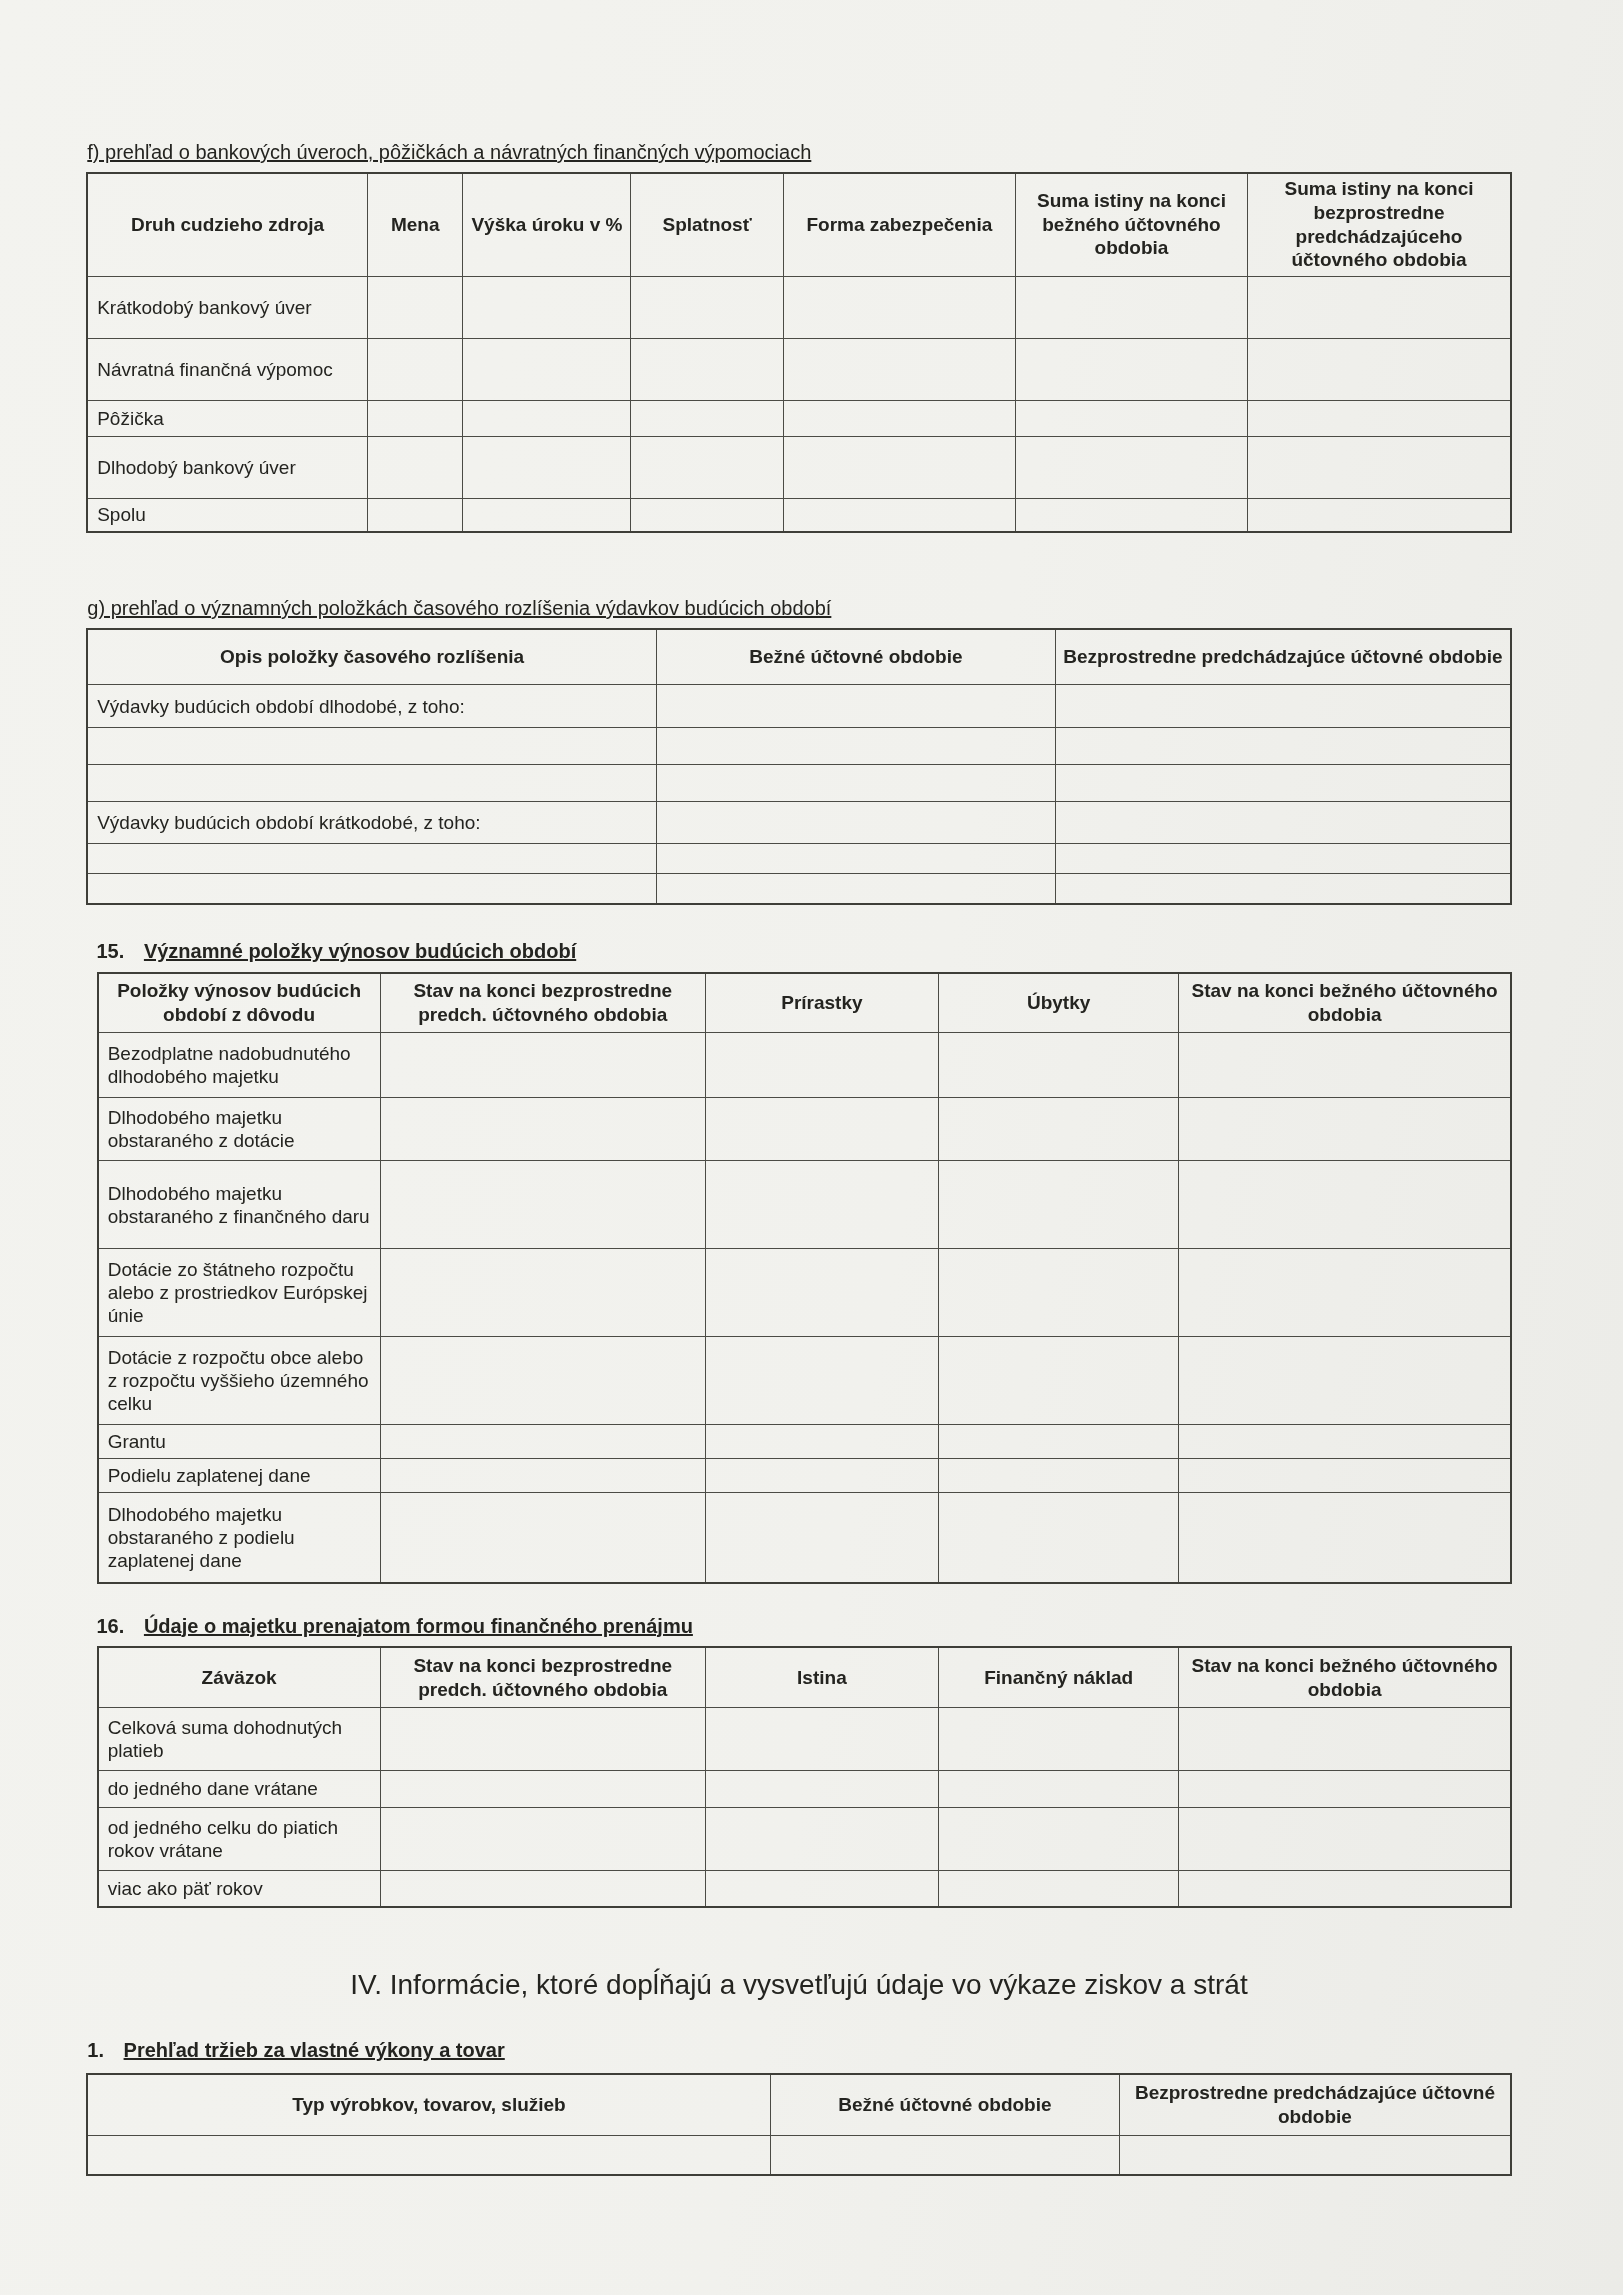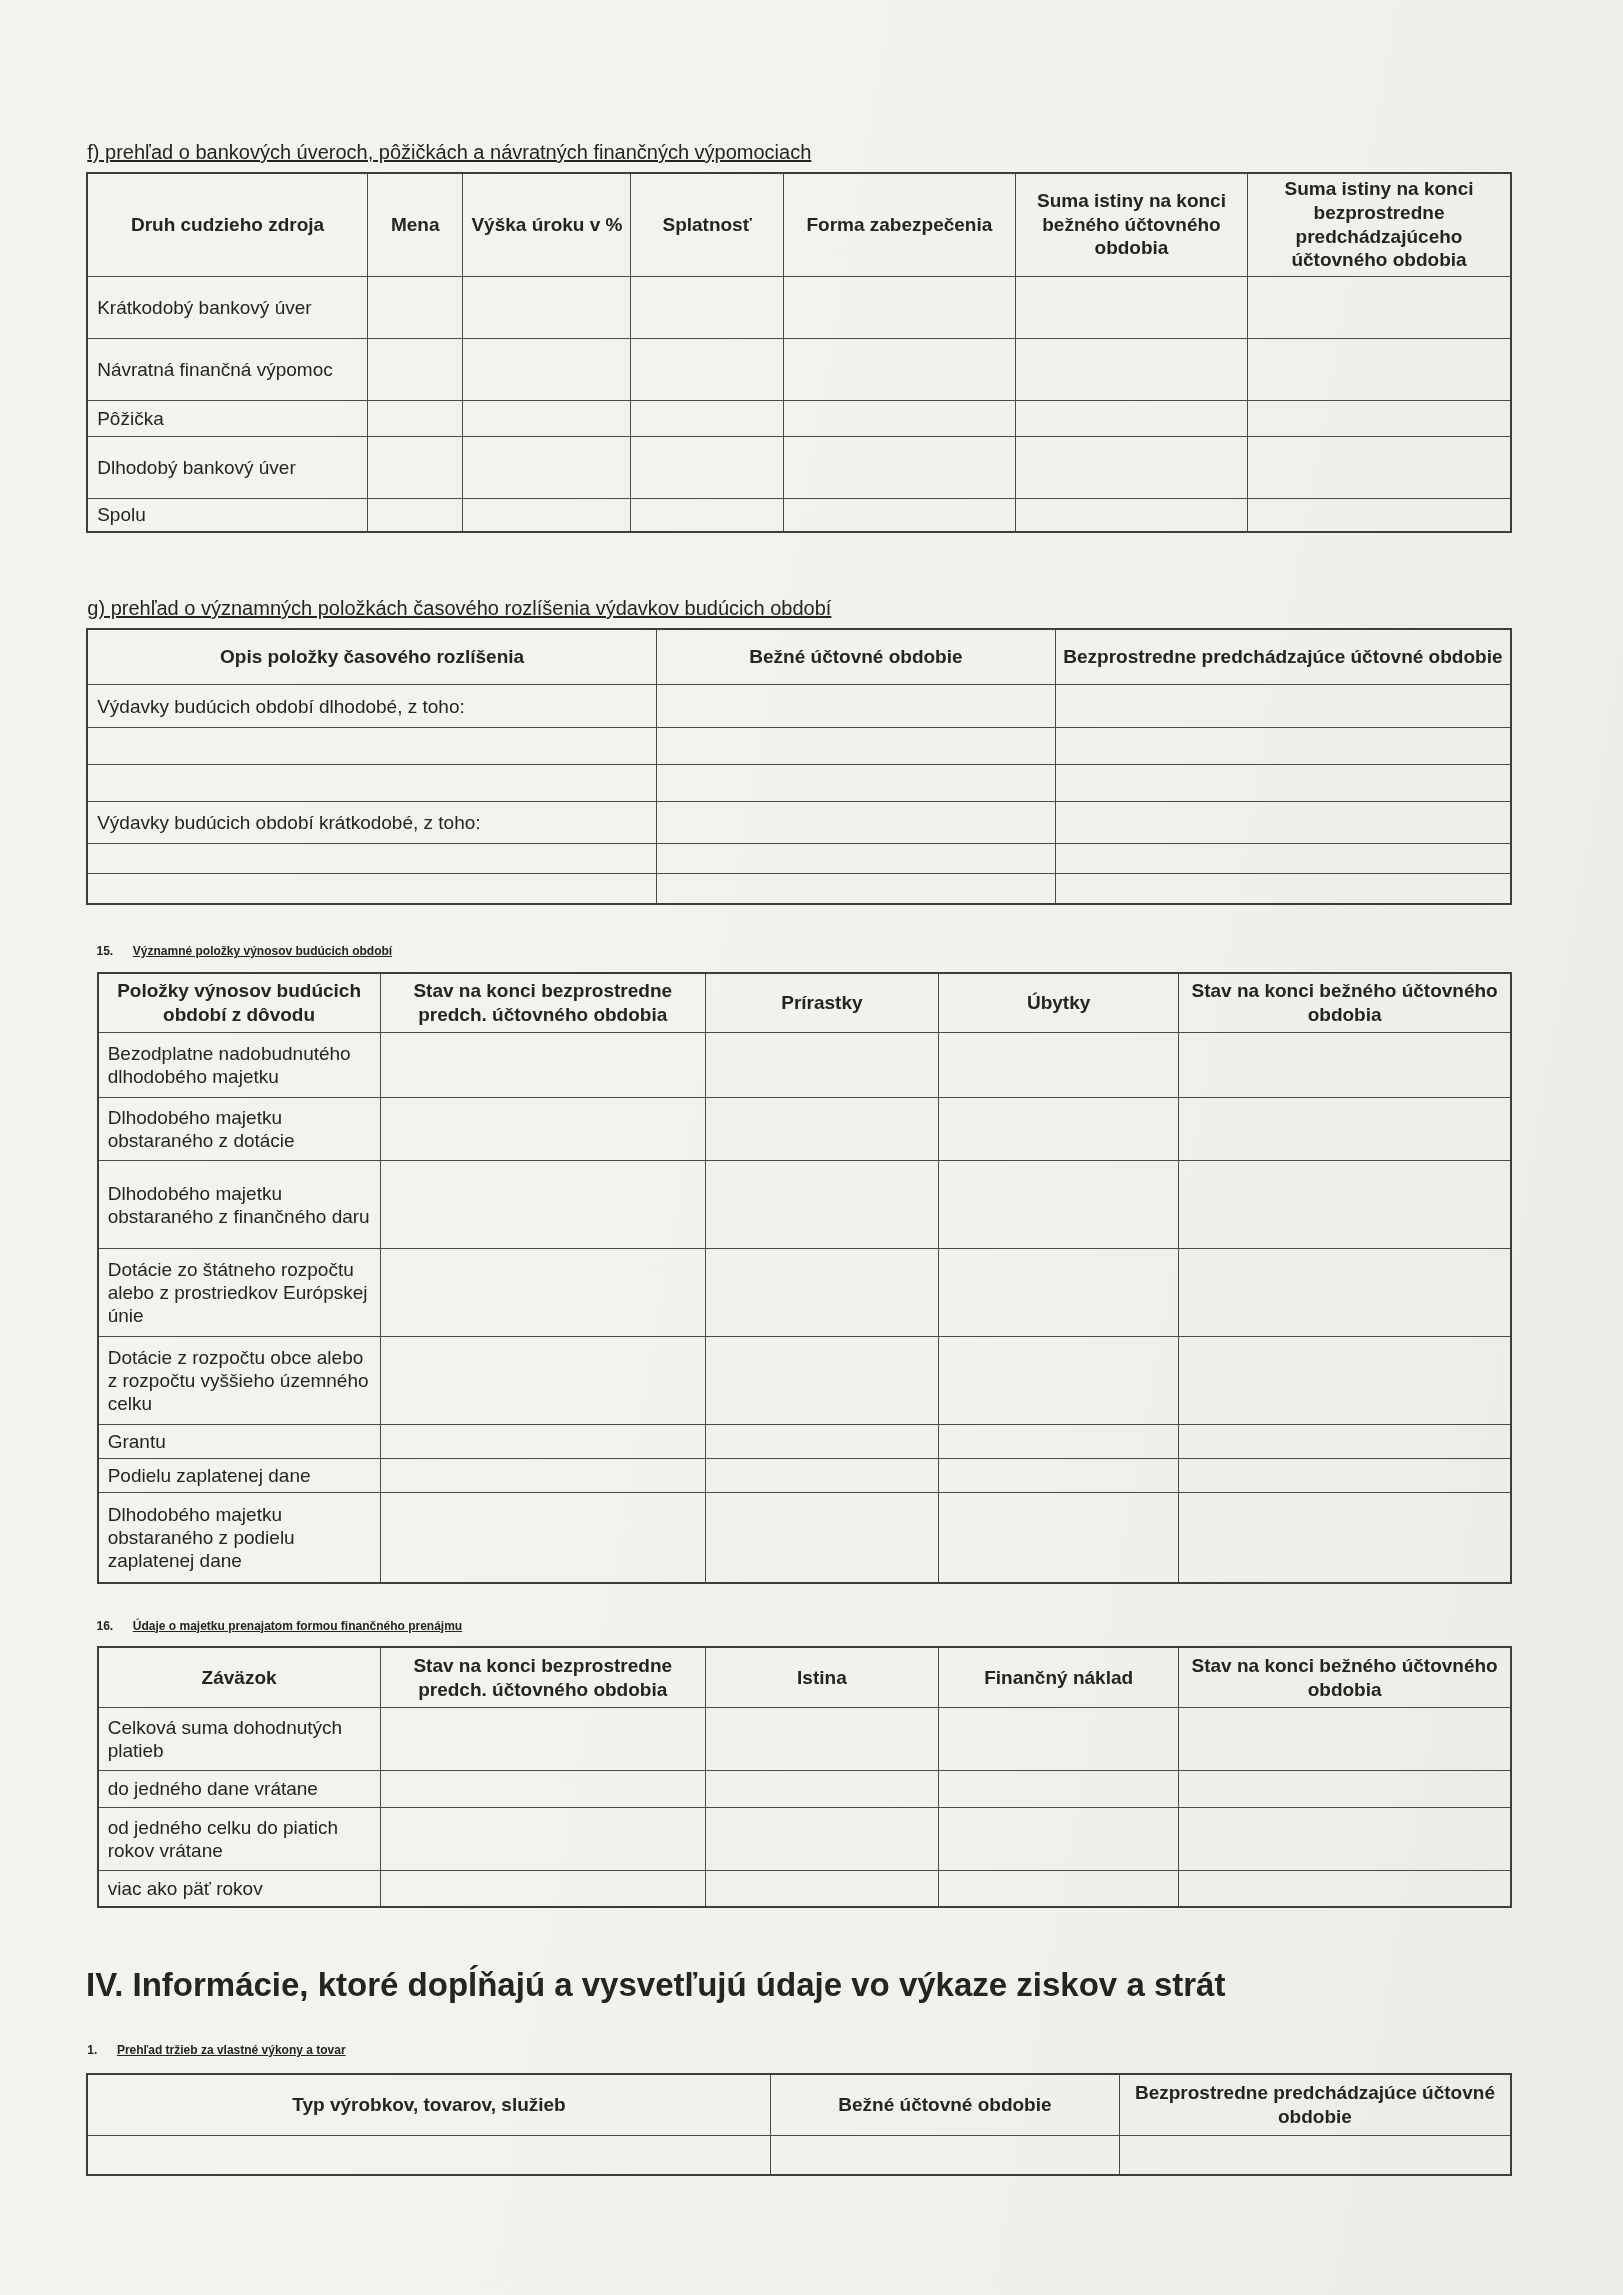--- a/index.html
+++ b/index.html
@@ -18,32 +18,32 @@
     padding: 140px 111px 0 86px;
   }
   .sec-heading {
     font-size: 20px;
     line-height: 25px;
     font-weight: 400;
     margin: 0 0 6.5px 1.3px;
   }
   .sec-heading .u { text-decoration: underline; }
   .num-heading {
-    font-size: 12px;
+    font-size: 20px;
     line-height: 25px;
     font-weight: 700;
     margin: 0 0 7.9px 1.3px;
   }
   .num-heading .num { display: inline-block; margin-right: 19.6px; }
   .num-heading .titl { text-decoration: underline; }
   .part-heading {
-    font-size: 33px;
+    font-size: 28px;
     line-height: 33px;
-    font-weight: 700;
-    text-align: left;
+    font-weight: 400;
+    text-align: center;
     margin: 60px 0 37px 0;
   }
   .indent { margin-left: 10.5px; }
   table.tbl {
     border-collapse: collapse;
     table-layout: fixed;
     width: 100%;
     border: 2px solid #3e3e38;
     background: transparent;
   }

